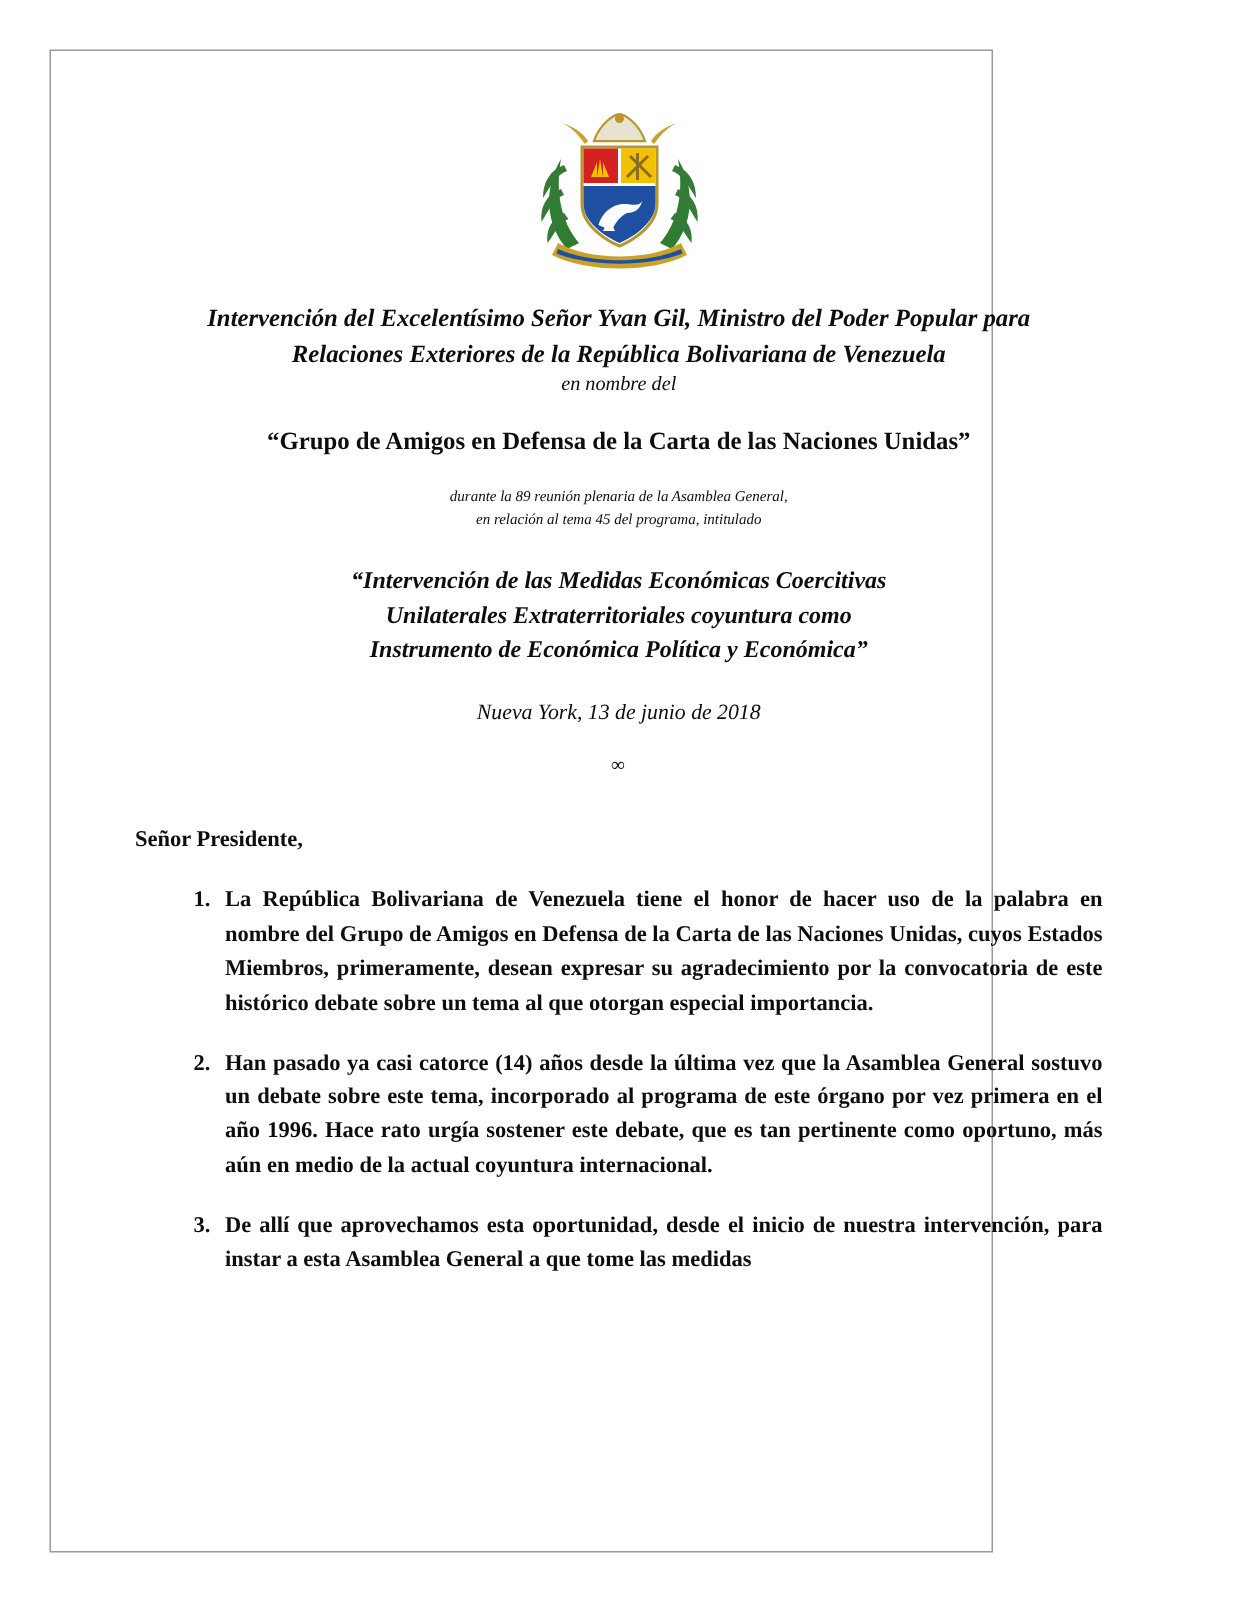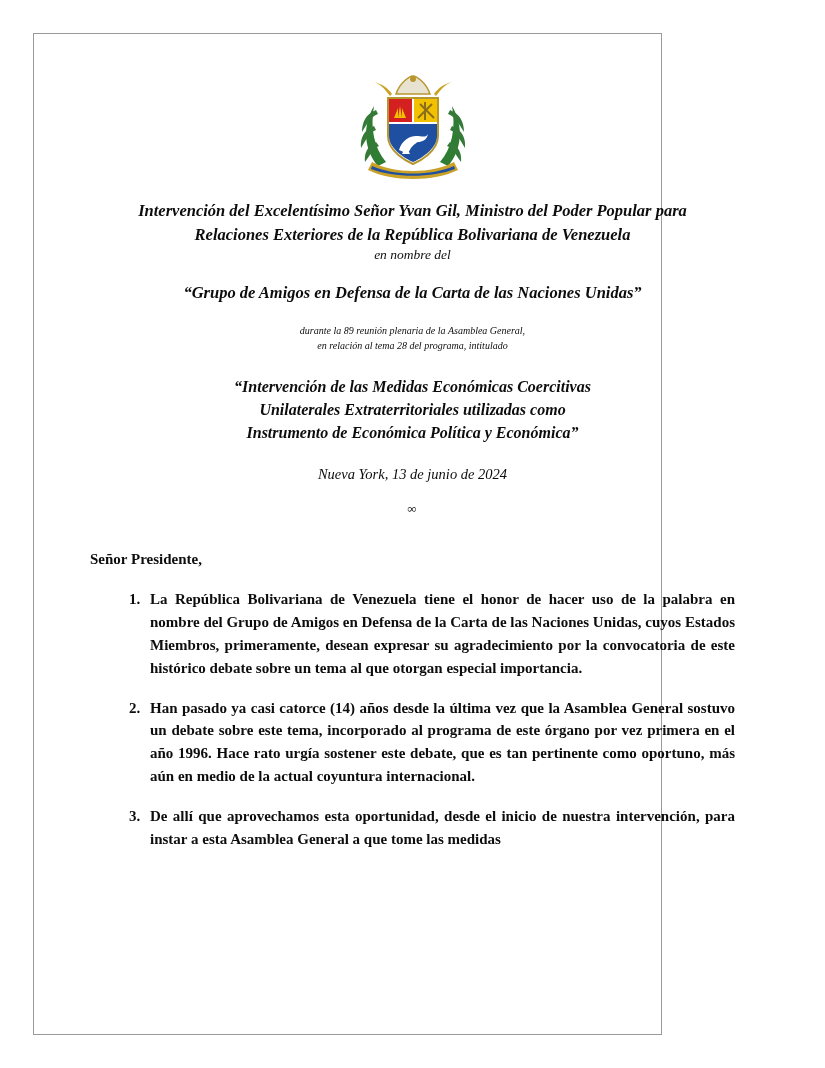--- a/index.html
+++ b/index.html
@@ -54,21 +54,20 @@
     line-height: 1.45;
     margin: 8px 0 0 0;
     padding: 0 10px;
   }
   .subtitle-small {
     font-style: italic;
     font-size: 13.5px;
   }
   .group-name {
     font-weight: bold;
-    font-style: italic;
     font-size: 16.5px;
     margin-top: 20px;
   }
   .meeting-info {
     font-style: italic;
     font-size: 10px;
     line-height: 1.5;
     margin-top: 20px;
   }
   .agenda-title {
@@ -164,28 +163,28 @@
         </g>
       </svg>
     </div>
 
     <div class="title-block">
       <div class="title-main">Intervención del Excelentísimo Señor Yvan Gil, Ministro del Poder Popular para Relaciones Exteriores de la República Bolivariana de Venezuela</div>
       <div class="subtitle-small">en nombre del</div>
       <div class="group-name">“Grupo de Amigos en Defensa de la Carta de las Naciones Unidas”</div>
       <div class="meeting-info">
         <div>durante la 89 reunión plenaria de la Asamblea General,</div>
-        <div>en relación al tema 28 del programa, intitulado</div>
+        <div>en relación al tema 45 del programa, intitulado</div>
       </div>
       <div class="agenda-title">
         <div>“Intervención de las Medidas Económicas Coercitivas</div>
-        <div>Unilaterales Extraterritoriales utilizadas como</div>
+        <div>Unilaterales Extraterritoriales coyuntura como</div>
         <div>Instrumento de Económica Política y Económica”</div>
       </div>
-      <div class="place-date">Nueva York, 13 de junio de 2024</div>
+      <div class="place-date">Nueva York, 13 de junio de 2018</div>
       <div class="divider-glyph">∞</div>
     </div>
 
     <div class="salutation">Señor Presidente,</div>
 
     <ol class="paragraphs">
       <li>La República Bolivariana de Venezuela tiene el honor de hacer uso de la palabra en nombre del Grupo de Amigos en Defensa de la Carta de las Naciones Unidas, cuyos Estados Miembros, primeramente, desean expresar su agradecimiento por la convocatoria de este histórico debate sobre un tema al que otorgan especial importancia.</li>
       <li>Han pasado ya casi catorce (14) años desde la última vez que la Asamblea General sostuvo un debate sobre este tema, incorporado al programa de este órgano por vez primera en el año 1996. Hace rato urgía sostener este debate, que es tan pertinente como oportuno, más aún en medio de la actual coyuntura internacional.</li>
       <li>De allí que aprovechamos esta oportunidad, desde el inicio de nuestra intervención, para instar a esta Asamblea General a que tome las medidas</li>
     </ol>

